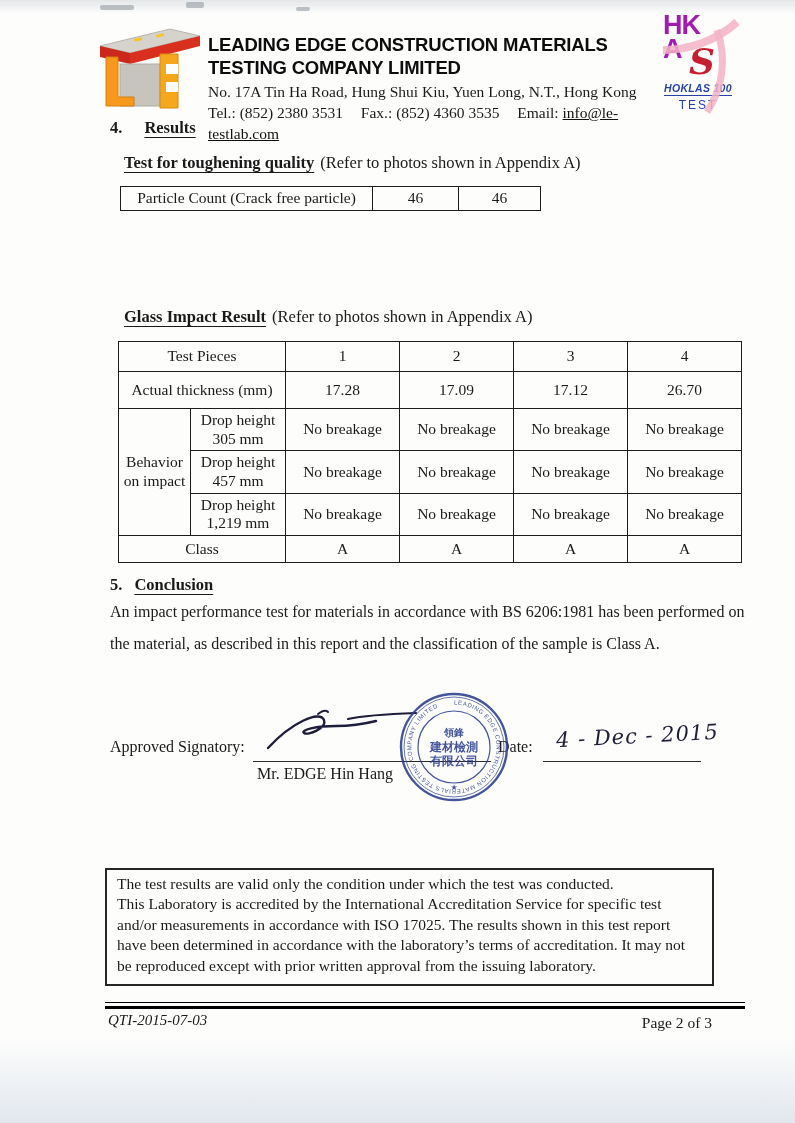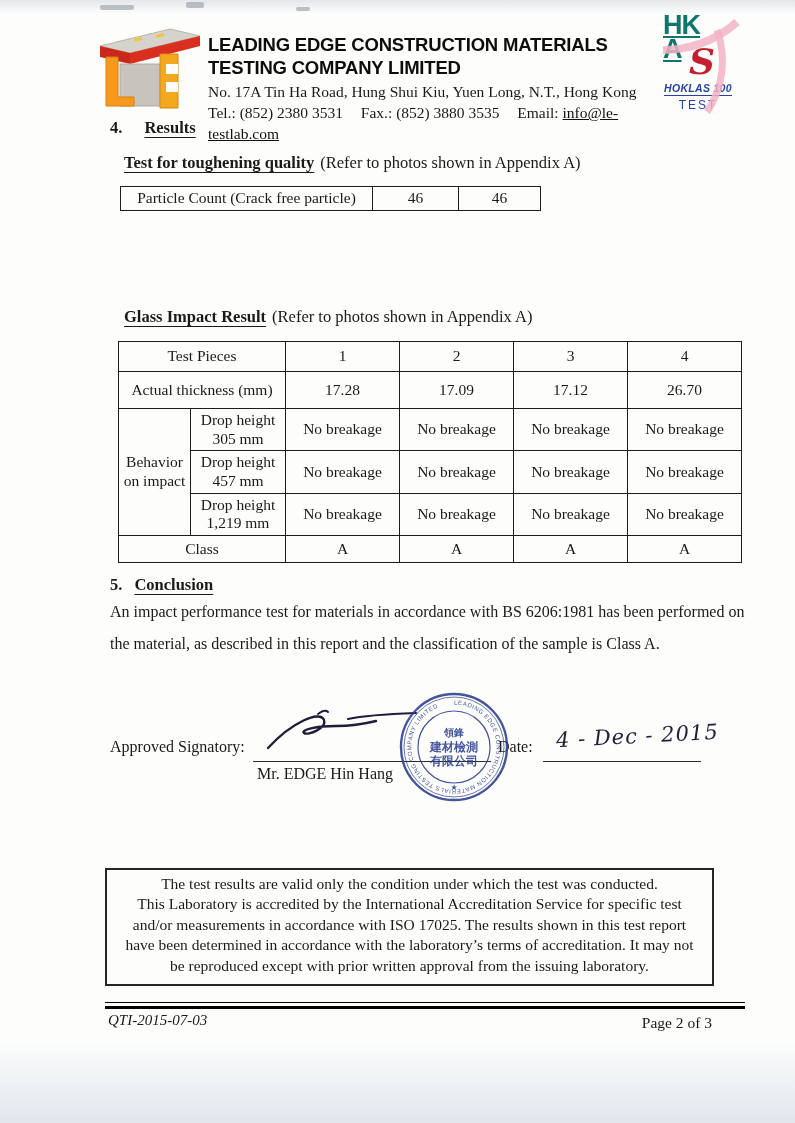--- a/index.html
+++ b/index.html
@@ -15,21 +15,21 @@
   .logo{position:absolute;left:98px;top:24px;}
   .co-block{position:absolute;left:208px;top:34px;width:450px;}
   .co-name{font-family:"Liberation Sans",sans-serif;font-weight:bold;font-size:18.5px;
            letter-spacing:-.2px;line-height:1.22;color:#0d0d0d;}
   .co-addr{font-size:15.5px;margin-top:3px;line-height:1.35;}
   .co-contact{font-size:15.5px;line-height:1.35;}
   .co-contact .gap{display:inline-block;width:14px;}
   .email-link{color:#101010;text-decoration:underline;}
   .hkas{position:absolute;left:653px;top:14px;width:100px;height:108px;}
   .hkas-letters{position:relative;font-family:"Liberation Sans",sans-serif;font-weight:900;
-                color:#0f766e;font-size:27px;line-height:.88;letter-spacing:-1px;padding-left:10px;text-decoration:underline;}
+                color:#a21caf;font-size:27px;line-height:.88;letter-spacing:-1px;padding-left:10px;}
   .hkas-swoosh{position:absolute;left:0;top:-6px;pointer-events:none;}
   .hkas-scheme{margin-top:16px;text-align:center;width:90px;}
   .hkas-scheme .sch{display:inline-block;font-family:"Liberation Sans",sans-serif;font-weight:bold;
                     font-style:italic;font-size:10.5px;color:#2742a6;border-bottom:1.5px solid #2742a6;
                     padding-bottom:1px;letter-spacing:.3px;}
   .hkas-scheme .tst{font-family:"Liberation Sans",sans-serif;font-size:12px;color:#2742a6;
                     letter-spacing:2px;margin-top:2px;}
   
   .sec-head{position:absolute;font-size:16.5px;font-weight:bold;}
   .sec-num{display:inline-block;}
@@ -55,21 +55,21 @@
   .sig-name{position:absolute;left:257px;top:765px;font-size:16px;}
   .date-label{position:absolute;left:498px;top:738px;font-size:16px;}
   .date-line{position:absolute;left:543px;top:761px;width:158px;border-bottom:1.6px solid #2a2a2a;}
   .date-hand{position:absolute;left:556px;top:724px;font-size:21px;font-style:italic;
              font-family:"DejaVu Serif",serif;color:#20203a;transform:rotate(-3deg);
              letter-spacing:1px;white-space:nowrap;}
   .scribble{position:absolute;left:262px;top:706px;z-index:4;}
   .stamp{position:absolute;left:398px;top:691px;z-index:5;opacity:.88;}
   
   .box{position:absolute;left:105px;top:868px;width:585px;border:2px solid #262626;
-       padding:4px 10px 8px 10px;font-size:15.5px;line-height:1.32;text-align:center;}
+       padding:4px 10px 8px 10px;font-size:15.5px;line-height:1.32;}
   .rule{position:absolute;left:105px;top:1002px;width:640px;border-top:1.5px solid #000;}
   .rule2{position:absolute;left:105px;top:1006px;width:640px;border-top:3px solid #000;}
   .foot-left{position:absolute;left:108px;top:1012px;font-size:15px;font-style:italic;}
   .foot-right{position:absolute;right:83px;top:1014px;font-size:15.5px;}
 </style>
 </head>
 <body>
 
 <div class="page">
 
@@ -94,21 +94,21 @@
       <rect x="68" y="58" width="12" height="10" fill="#fdfdfc"></rect>
     </svg>
   </div>
 
   <div class="co-block">
     <div class="co-name">LEADING EDGE CONSTRUCTION MATERIALS</div>
     <div class="co-name">TESTING COMPANY LIMITED</div>
     <div class="co-addr">No. 17A Tin Ha Road, Hung Shui Kiu, Yuen Long, N.T., Hong Kong</div>
     <div class="co-contact">
       <span>Tel.: (852) 2380 3531</span><span class="gap"></span>
-      <span>Fax.: (852) 3880 3535</span><span class="gap"></span>
+      <span>Fax.: (852) 4360 3535</span><span class="gap"></span>
       <span>Email:</span>
       <a class="email-link">info@le-testlab.com</a>
     </div>
   </div>
 
   <div class="hkas">
     <div class="hkas-letters">
       <div>HK</div>
       <div>A</div>
       <svg class="hkas-swoosh" width="100" height="108" viewBox="0 0 100 108">

